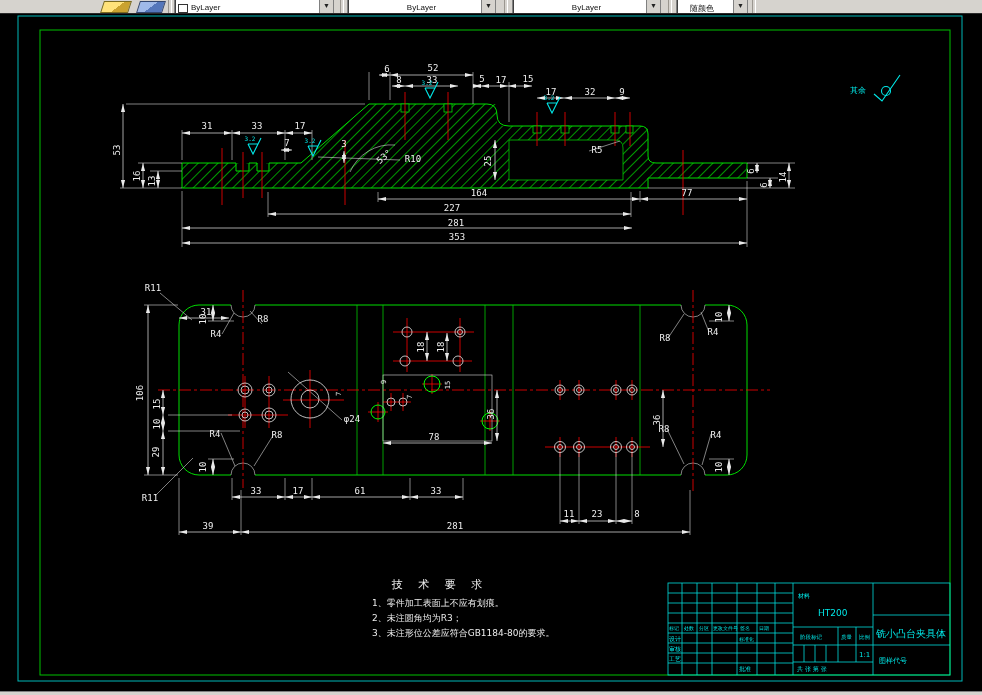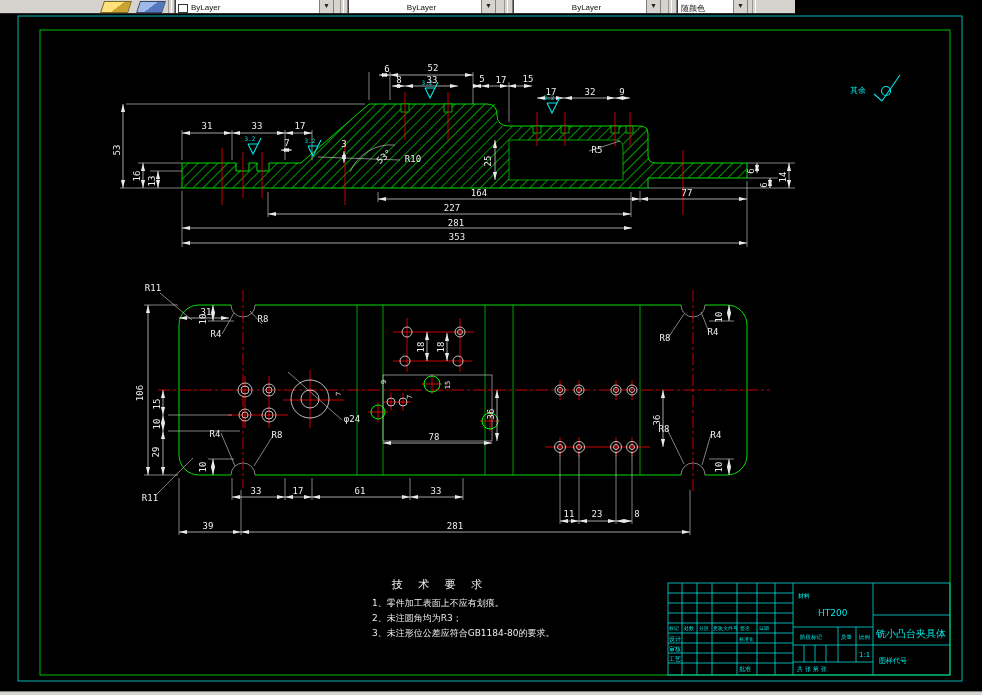--- a/index.html
+++ b/index.html
@@ -1,19 +1,19 @@
 <!DOCTYPE html>
 <html><head>
 <meta charset="utf-8">
 <style>
   html,body{margin:0;padding:0;}
   body{width:982px;height:695px;position:relative;overflow:hidden;background:#000;
        font-family:"Liberation Sans", sans-serif;}
   
-  .toolbar{position:absolute;top:0;left:0;width:795px;height:13px;background:#d6d3ce;
+  .toolbar{position:absolute;top:0;left:0;width:982px;height:13px;background:#d6d3ce;
            border-bottom:1px solid #2a2a2a;overflow:hidden;z-index:5;}
   .tb-icon{position:absolute;top:1px;height:10px;}
   .icon-a{left:102px;width:26px;background:linear-gradient(135deg,#ffe27a 0 55%,#caa22f 55% 100%);
           border:1px solid #7a6a1f;transform:skewX(-18deg);}
   .icon-b{left:138px;width:24px;background:linear-gradient(135deg,#9fb9e8 0 50%,#5577bb 50% 100%);
           border:1px solid #33466e;transform:skewX(-18deg);}
   .sep{position:absolute;top:0;height:13px;width:2px;border-left:1px solid #9a968f;border-right:1px solid #fff;}
   .combo{position:absolute;top:-3px;height:16px;background:#fff;border:1px solid #808080;
          box-shadow:inset 1px 1px 0 #404040;font-size:8px;color:#111;white-space:nowrap;}
   .combo .lbl{position:absolute;left:16px;top:5px;}
@@ -63,21 +63,21 @@
     <span class="lbl centered">ByLayer</span>
     <span class="arrowbtn">▼</span>
   </div>
   <div class="sep" style="left:504px"></div>
   <div class="combo" style="left:512px;width:147px">
     <span class="lbl centered">ByLayer</span>
     <span class="arrowbtn">▼</span>
   </div>
   <div class="sep" style="left:668px"></div>
   <div class="combo" style="left:676px;width:70px">
-    <span class="lbl" style="left:4px">随颜色</span>
+    <span class="lbl" style="left:13px">随颜色</span>
     <span class="arrowbtn">▼</span>
   </div>
   <div class="sep" style="left:752px"></div>
 </div>
 
 <svg class="canvas" width="982" height="695" viewBox="0 0 982 695">
   <defs>
     <pattern id="h" width="7" height="7" patternUnits="userSpaceOnUse" patternTransform="rotate(45)">
       <line x1="3.5" y1="0" x2="3.5" y2="7" stroke="#00a800" stroke-width="0.9"></line>
     </pattern>

